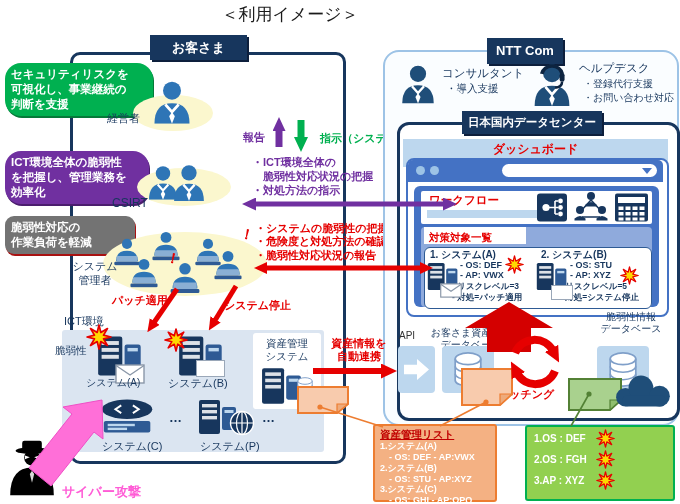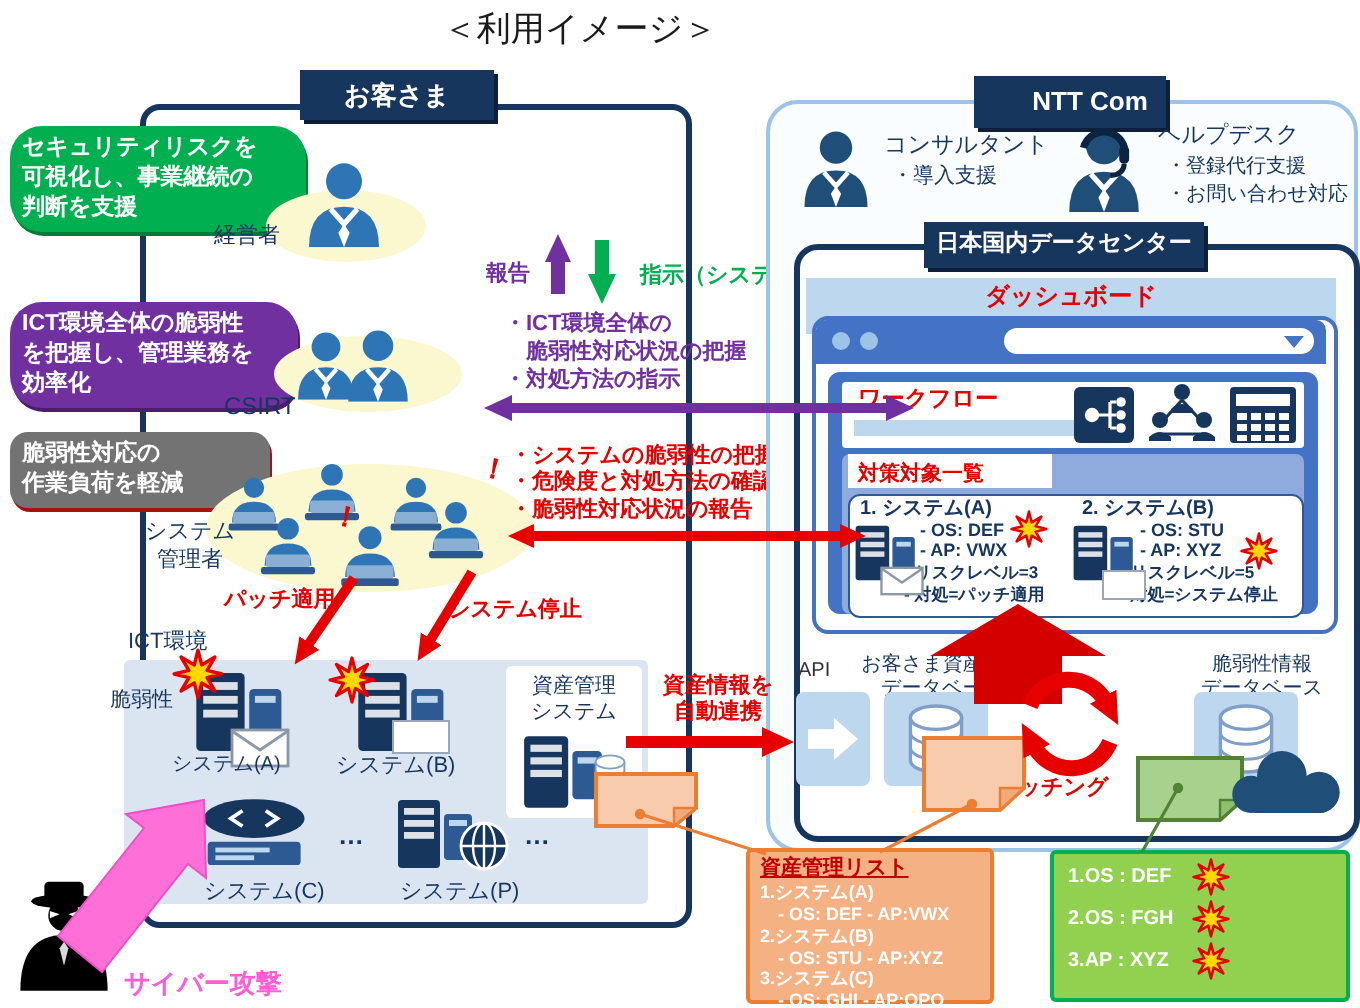--- a/index.html
+++ b/index.html
@@ -176,21 +176,21 @@
     <ellipse cx="22" cy="11" rx="15" ry="3.2" fill="#000"></ellipse>
     <circle cx="22" cy="17.5" r="7.2" fill="#000"></circle>
     <polygon points="15.5,15.5 20,17 15.5,18.8" fill="#fff"></polygon>
     <polygon points="28.5,15.5 24,17 28.5,18.8" fill="#fff"></polygon>
     <path d="M2 52 Q2 26.5 22 26.5 Q42 26.5 42 52 Z" fill="#000"></path>
     <path d="M22 29.5 l2 3 -2 8 -2 -8 Z" fill="#fff" opacity=".85"></path>
   </svg>
   <div class="lbl" style="left:62px;top:484px;font-size:13px;color:#ff5cd6;">サイバー攻撃</div>
 
   <div class="a" style="left:383px;top:50px;width:292px;height:372px;border:2px solid #9dc3e6;border-radius:16px;background:#fafdff;"></div>
-  <div class="hdr" style="left:487px;top:38px;width:76px;height:26px;line-height:26px;font-size:13px;padding-left:20px;">NTT Com</div>
+  <div class="hdr" style="left:487px;top:38px;width:76px;height:26px;line-height:26px;font-size:13px;">NTT Com</div>
 
   <svg class="a" style="left:400px;top:64px;color:#1f4e79" width="36" height="40" viewBox="0 0 24 26">
       <use href="#person"></use>
     </svg>
   <div class="lbl navy" style="left:442px;top:66px;font-size:11.5px;font-weight:normal;">コンサルタント</div>
   <div class="lbl navy" style="left:446px;top:82px;font-size:10.5px;font-weight:normal;">・導入支援</div>
 
   <svg class="a" style="left:532px;top:63px;color:#1f4e79" width="40" height="43" viewBox="0 0 24 26">
     <use href="#person"></use>
     <path d="M5.8 6.6 A6.4 6.4 0 0 1 18.2 6.6" stroke="#0d2440" stroke-width="2.2" fill="none"></path>
@@ -297,21 +297,21 @@
     <span style="position:absolute;left:6px;top:13px;width:25px;height:21px;background:#fff;clip-path:polygon(0 27%,52% 27%,52% 0,100% 50%,52% 100%,52% 73%,0 73%);"></span>
   </div>
 
   <div class="lbl navy" style="left:420px;top:327px;width:102px;text-align:center;font-size:10px;font-weight:normal;line-height:1.15;">お客さま資産管理
 データベース</div>
   <div class="a" style="left:442px;top:346px;width:52px;height:47px;background:#bdd7ee;border-radius:4px;"></div>
   <svg class="a" style="left:452px;top:351px" width="32" height="37" viewBox="0 0 30 34">
       <use href="#db"></use>
     </svg>
 
-  <div class="lbl navy" style="left:586px;top:327px;width:90px;text-align:center;font-size:10px;font-weight:normal;line-height:1.15;">脆弱性情報
+  <div class="lbl navy" style="left:586px;top:311px;width:90px;text-align:center;font-size:10px;font-weight:normal;line-height:1.15;">脆弱性情報
 データベース</div>
   <div class="a" style="left:597px;top:346px;width:52px;height:47px;background:#bdd7ee;border-radius:4px;"></div>
   <svg class="a" style="left:607px;top:351px" width="32" height="37" viewBox="0 0 30 34">
       <use href="#db"></use>
     </svg>
 
   <div class="lbl" style="left:498px;top:388px;font-size:11px;color:#e60000;">マッチング</div>
   <div class="lbl" style="left:323px;top:337px;width:72px;text-align:center;font-size:11px;color:#e60000;line-height:1.2;">資産情報を
 自動連携</div>
 

